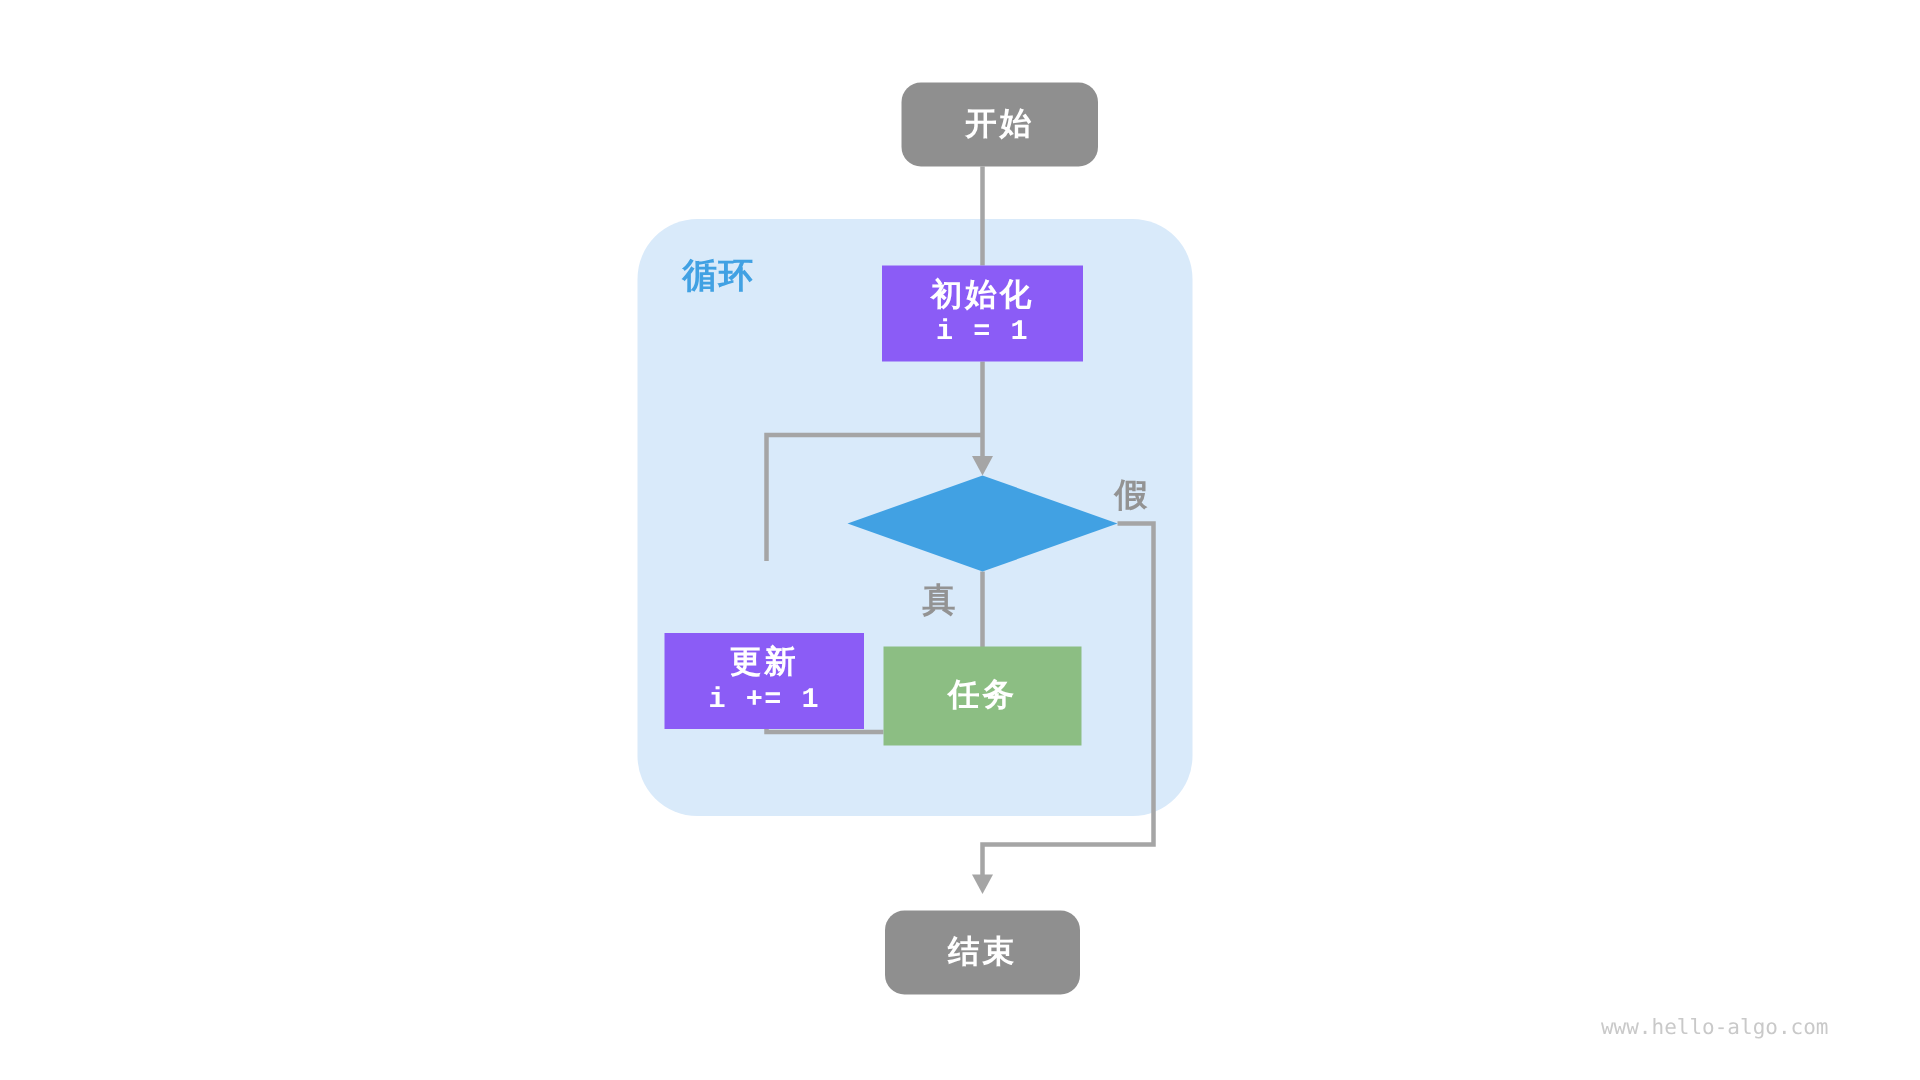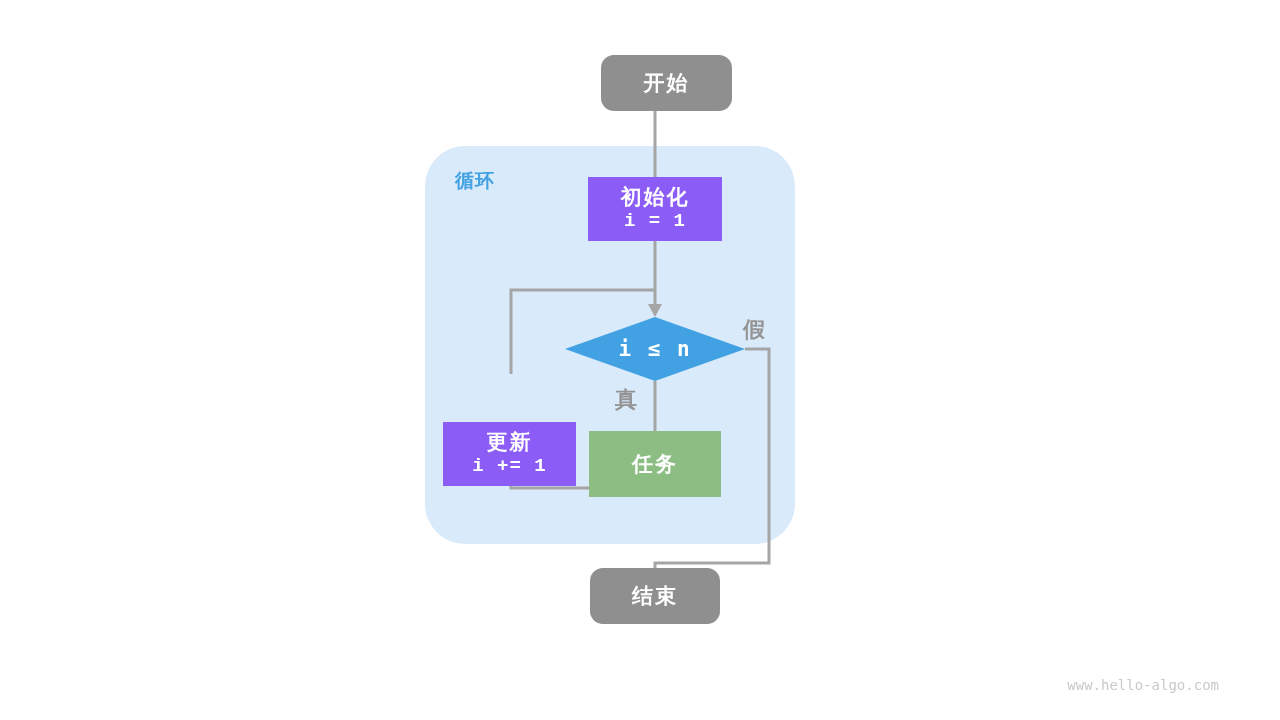--- a/index.html
+++ b/index.html
@@ -26,21 +26,21 @@
 
   .loop-container {
     left: 425px; top: 146px;
     width: 370px; height: 398px;
     background: #d9eafa;
     border-radius: 40px;
   }
   .loop-label {
     left: 455px; top: 168px;
     color: #41a1e3;
-    font-size: 19px;
+    font-size: 23px;
     font-weight: bold;
     letter-spacing: 1px;
   }
 
   .node {
     display: flex;
     flex-direction: column;
     align-items: center;
     justify-content: center;
     color: #ffffff;
@@ -63,21 +63,21 @@
     background: #8f8f8f;
     border-radius: 13px;
   }
   .process-blue { background: #8b5cf6; }
   .process-green { background: #8cbe83; }
 
   .node-start { left: 589px; top: 55px;  width: 131px; height: 56px; margin-left: 12px; }
   .node-init  { left: 588px; top: 177px; width: 134px; height: 64px; }
   .node-update{ left: 443px; top: 374px; width: 133px; height: 64px; margin-top: 48px; }
   .node-task  { left: 589px; top: 431px; width: 132px; height: 66px; }
-  .node-end   { left: 590px; top: 568px; width: 130px; height: 56px; }
+  .node-end   { left: 590px; top: 607px; width: 130px; height: 56px; }
 
   .diamond-text {
     left: 565px; top: 317px;
     width: 180px; height: 64px;
     display: flex;
     align-items: center;
     justify-content: center;
     color: #ffffff;
     font-family: "DejaVu Sans Mono", monospace;
     font-size: 21px;
@@ -131,21 +131,20 @@
 
   <div class="abs node terminal node-start">
     <span class="cjk">开始</span>
   </div>
 
   <div class="abs node process-blue node-init">
     <span class="cjk">初始化</span>
     <span class="code">i = 1</span>
   </div>
 
-  <div class="abs diamond-text">i ≤ n</div>
 
   <div class="abs node process-blue node-update">
     <span class="cjk">更新</span>
     <span class="code">i += 1</span>
   </div>
 
   <div class="abs node process-green node-task">
     <span class="cjk">任务</span>
   </div>
 

